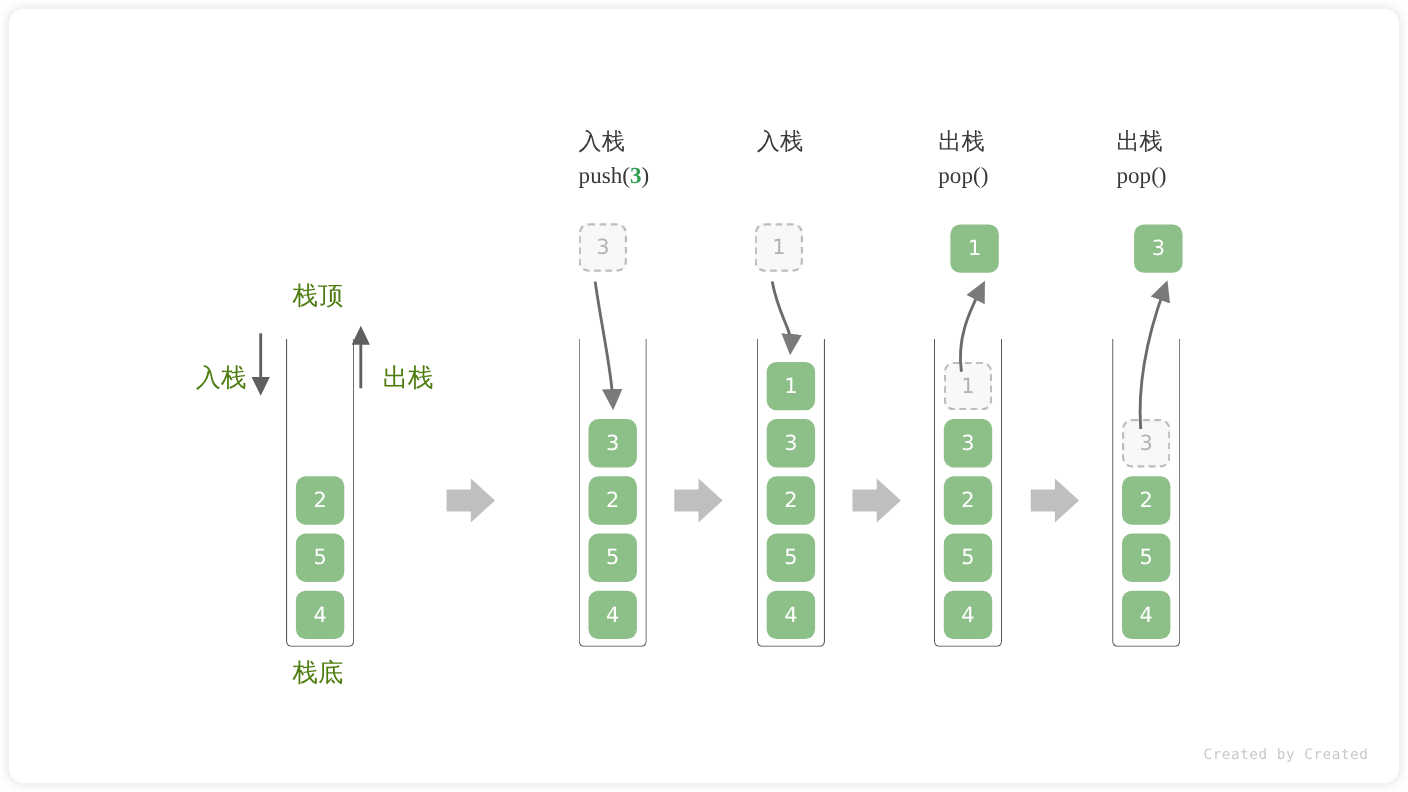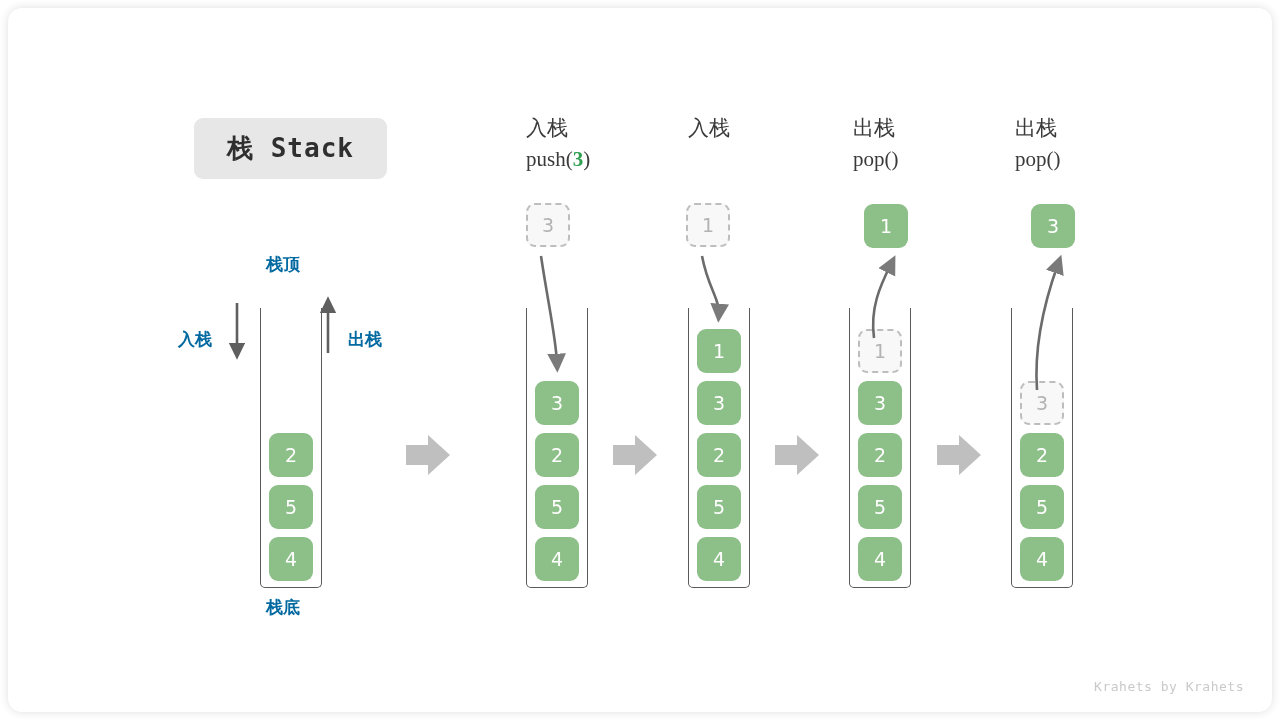--- a/index.html
+++ b/index.html
@@ -44,23 +44,23 @@
     font-size: 26px;
     font-weight: bold;
     color: #2f2f2f;
     letter-spacing: 1px;
   }
 
   
   .cn-label {
     position: absolute;
     font-family: "DejaVu Sans", "Liberation Sans", sans-serif;
-    font-size: 17px;
-    font-weight: bold;
-    color: #0369a1;
+    font-size: 23px;
+    font-weight: normal;
+    color: #4d7c0f;
     white-space: nowrap;
   }
 
   
   .stack-box {
     position: absolute;
     box-sizing: border-box;
     border-left: 1.6px solid #5a5a5a;
     border-right: 1.6px solid #5a5a5a;
     border-bottom: 1.6px solid #5a5a5a;
@@ -135,23 +135,20 @@
     width: 1264px;
     height: 704px;
     pointer-events: none;
   }
 </style>
 </head>
 <body>
 
 <div id="card">
 
-  <div id="title-chip">
-    <span class="t">栈 Stack</span>
-  </div>
 
   <div class="cn-label" style="left:258px; top:245px;">栈顶</div>
   <div class="cn-label" style="left:258px; top:588px;">栈底</div>
   <div class="cn-label" style="left:170px; top:320px;">入栈</div>
   <div class="cn-label" style="left:340px; top:320px;">出栈</div>
 
   <div class="stack-box" style="left:252px; top:300px; width:62px; height:280px;"></div>
   <div class="cell filled" style="left:261px; top:425px;">2</div>
   <div class="cell filled" style="left:261px; top:477px;">5</div>
   <div class="cell filled" style="left:261px; top:529px;">4</div>
@@ -242,15 +239,15 @@
       <path d="M 605,437 L 627,437 L 627,427 L 649,447 L 627,467 L 627,457 L 605,457 z" fill="#bfbfbf"></path>
     </g>
     <g>
       <path d="M 767,437 L 789,437 L 789,427 L 811,447 L 789,467 L 789,457 L 767,457 z" fill="#bfbfbf"></path>
     </g>
     <g>
       <path d="M 929,437 L 951,437 L 951,427 L 973,447 L 951,467 L 951,457 L 929,457 z" fill="#bfbfbf"></path>
     </g>
   </svg>
 
-  <div id="footer">Krahets by Krahets</div>
+  <div id="footer">Created by Created</div>
 
 </div>
 
 </body></html>

